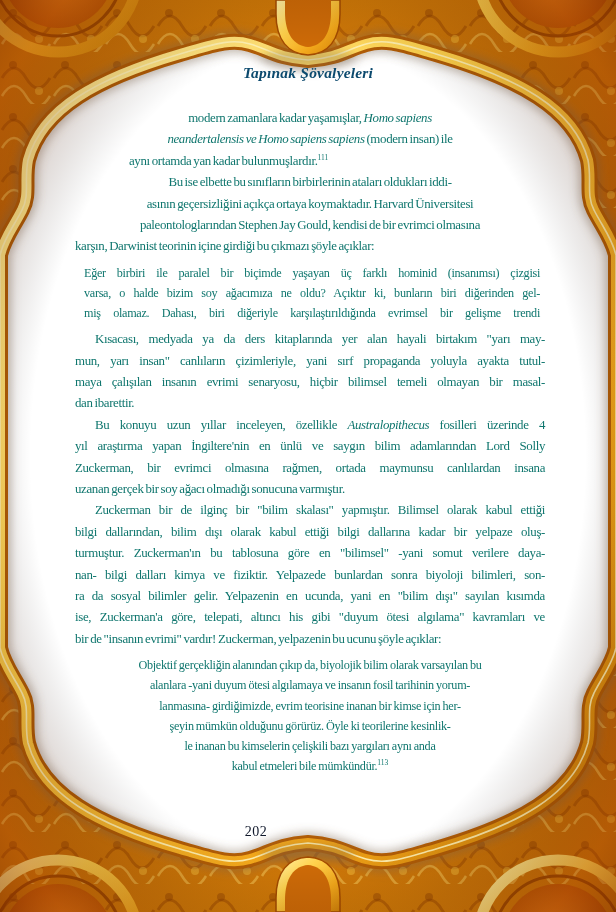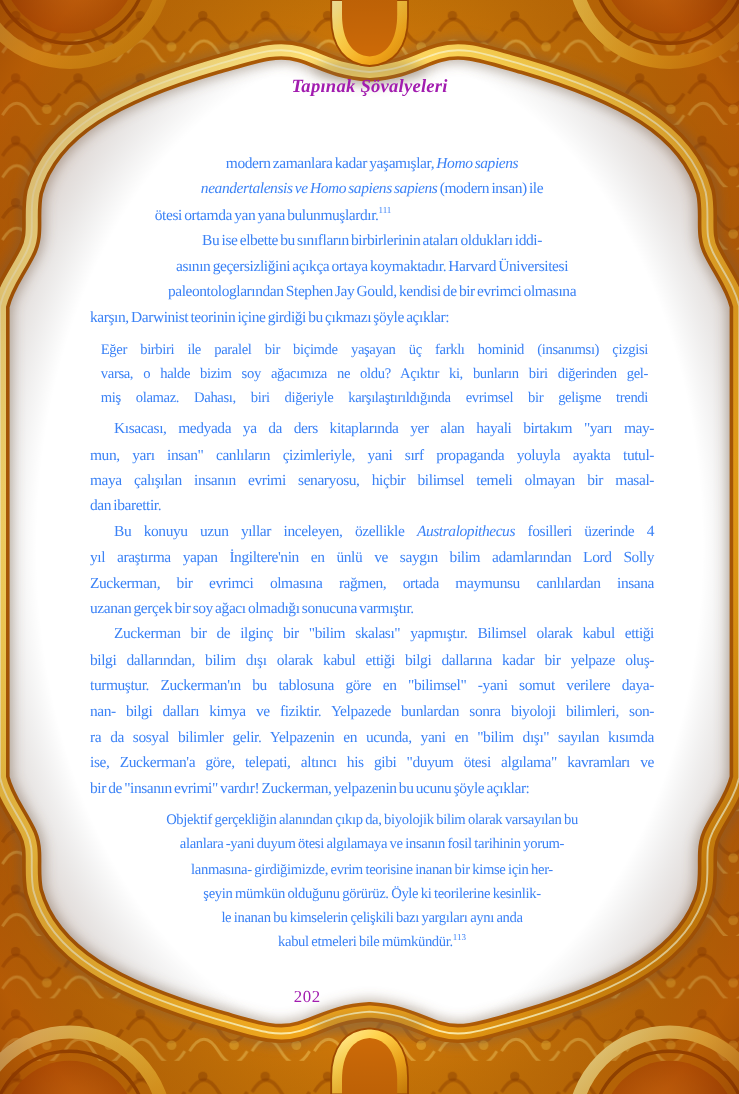--- a/index.html
+++ b/index.html
@@ -3,45 +3,45 @@
 <meta charset="utf-8">
 <style>
   html,body{margin:0;padding:0;background:#ffffff;}
   .page{
     position:relative;width:616px;height:912px;background:#ffffff;overflow:hidden;
     font-family:"Liberation Serif", serif;
   }
   .frame-svg{position:absolute;left:0;top:0;z-index:1;}
   .running-title{
     position:absolute;z-index:2;left:0;top:64px;width:616px;text-align:center;
-    font-style:italic;font-weight:bold;font-size:15.5px;color:#a21caf;letter-spacing:.2px;
+    font-style:italic;font-weight:bold;font-size:15.5px;color:#0c4a6e;letter-spacing:.2px;
   }
   .textblock{
-    position:absolute;z-index:2;left:75px;top:126px;width:470px;color:#3b82f6;
+    position:absolute;z-index:2;left:75px;top:108px;width:470px;color:#0f766e;
   }
   .ln{
     height:21.4px;line-height:21.4px;font-size:12.9px;
     letter-spacing:-0.35px;word-spacing:-1px;white-space:nowrap;
   }
   .jl{white-space:normal;text-align:justify;text-align-last:justify;-moz-text-align-last:justify;}
   .center{text-align:center;}
   .indent{padding-left:20px;}
   .pl54{padding-left:54px;}
   .quote1{margin-top:5px;margin-left:9px;width:456px;}
   .quote2{margin-top:5px;}
   .qn{
     height:20.2px;line-height:20.2px;font-size:12.2px;
     letter-spacing:-0.3px;word-spacing:-0.6px;white-space:nowrap;
   }
   .quote-gap{height:6px;}
   sup.fn{font-size:7.5px;letter-spacing:0;vertical-align:super;line-height:0;}
   i{font-style:italic;}
   .page-number{
     position:absolute;z-index:2;left:0;top:824px;width:512px;text-align:center;
-    font-size:14px;color:#a21caf;letter-spacing:.5px;
+    font-size:14px;color:#0f172a;letter-spacing:.5px;
   }
 </style>
 </head>
 <body>
 
 <div class="page">
 
   <svg class="frame-svg" width="616" height="912" viewBox="0 0 616 912" aria-hidden="true">
     <defs>
       <linearGradient id="gBase" x1="0" y1="0" x2="0" y2="1">
@@ -175,21 +175,21 @@
 
     <rect x="0" y="0" width="616" height="912" fill="url(#gVign)"></rect>
   </svg>
 
   <div class="running-title">Tapınak Şövalyeleri</div>
 
   <div class="textblock">
 
     <div class="ln center"><span>modern zamanlara kadar yaşamışlar, </span><i>Homo sapiens</i></div>
     <div class="ln center"><i>neandertalensis ve Homo sapiens sapiens</i><span> (modern insan) ile</span></div>
-    <div class="ln pl54"><span>ötesi ortamda yan yana bulunmuşlardır.</span><sup class="fn">111</sup></div>
+    <div class="ln pl54"><span>aynı ortamda yan kadar bulunmuşlardır.</span><sup class="fn">111</sup></div>
 
     <div class="ln center">Bu ise elbette bu sınıfların birbirlerinin ataları oldukları iddi-</div>
     <div class="ln center">asının geçersizliğini açıkça ortaya koymaktadır. Harvard Üniversitesi</div>
     <div class="ln center">paleontologlarından Stephen Jay Gould, kendisi de bir evrimci olmasına</div>
     <div class="ln">karşın, Darwinist teorinin içine girdiği bu çıkmazı şöyle açıklar:</div>
 
     <div class="quote1">
       <div class="qn jl">Eğer birbiri ile paralel bir biçimde yaşayan üç farklı hominid (insanımsı) çizgisi</div>
       <div class="qn jl">varsa, o halde bizim soy ağacımıza ne oldu? Açıktır ki, bunların biri diğerinden gel-</div>
       <div class="qn jl">miş olamaz. Dahası, biri diğeriyle karşılaştırıldığında evrimsel bir gelişme trendi</div>

